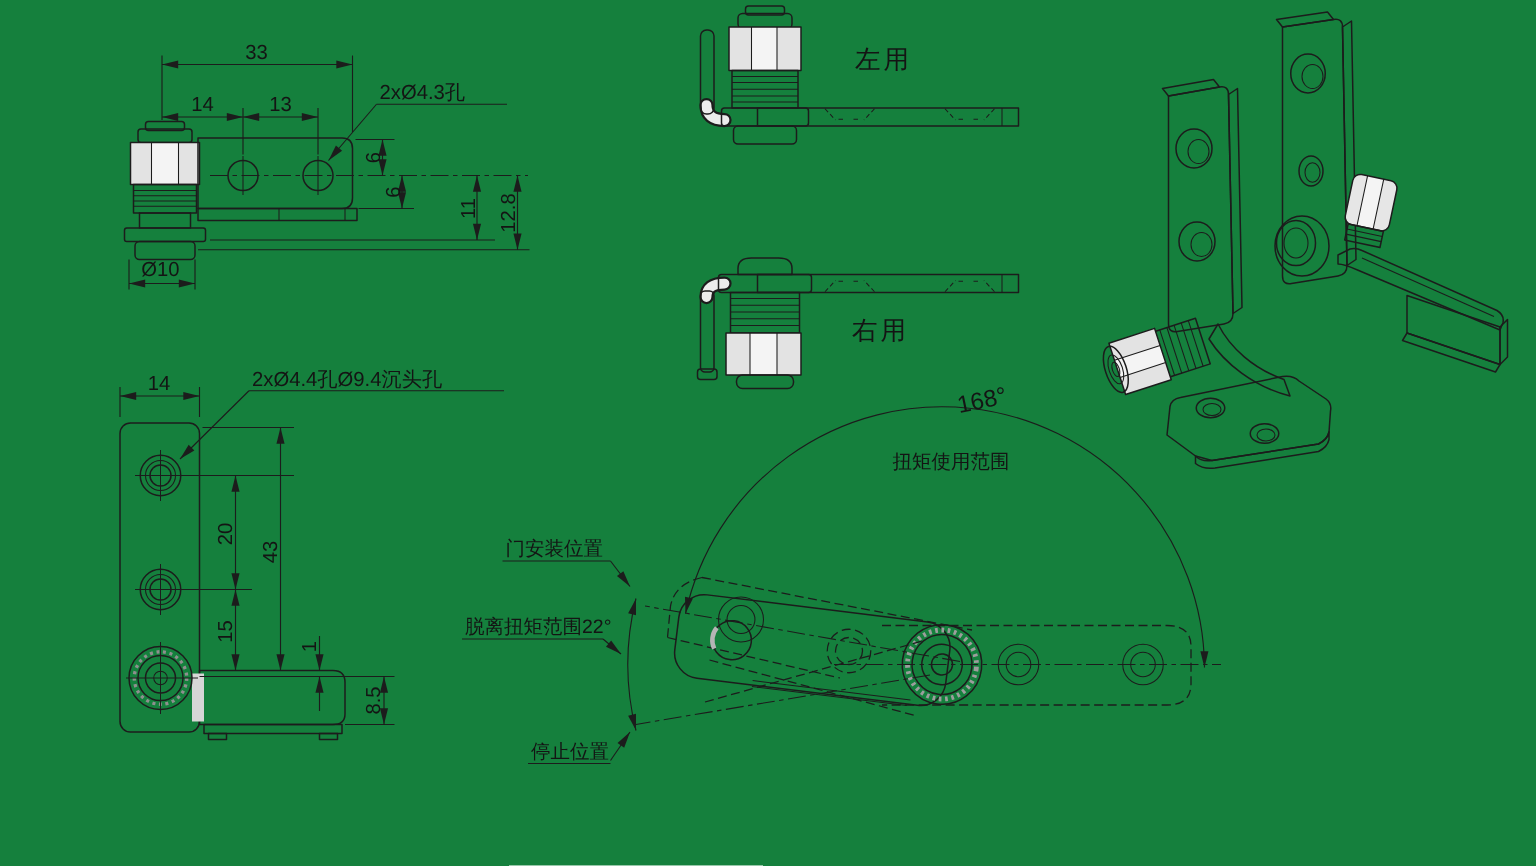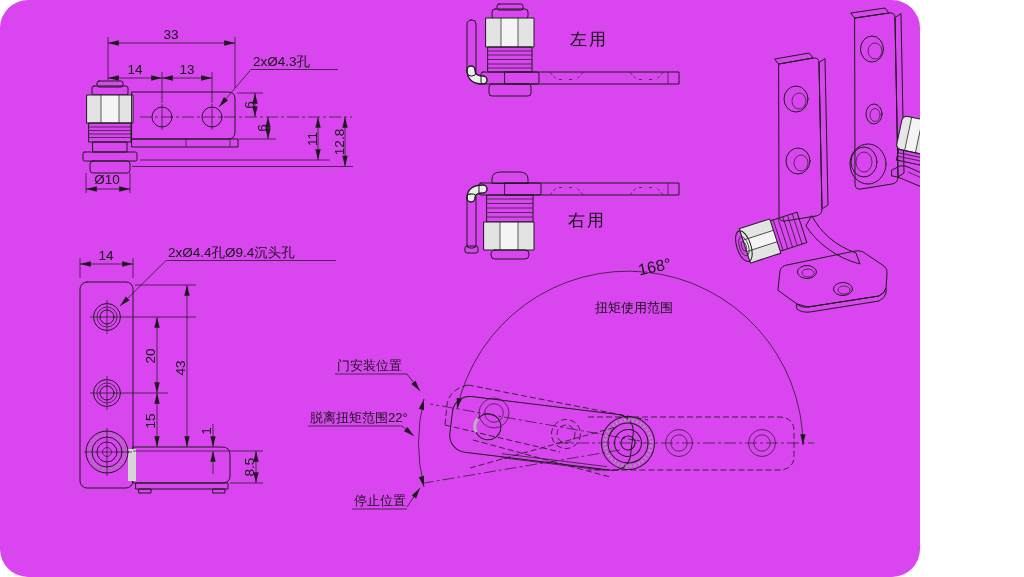--- a/index.html
+++ b/index.html
@@ -1,16 +1,16 @@
 <!DOCTYPE html>
 <html><head>
 <meta charset="utf-8">
 <style>
   html,body{margin:0;padding:0;background:#ffffff;}
-  .stage{width:920px;height:577px;background:#d946ef;position:relative;overflow:hidden;border-radius:28px;}
+  .stage{width:1024px;height:577px;background:#15803d;position:relative;overflow:hidden;}
   svg{display:block;}
   .ln{stroke:#1c1c1c;stroke-width:1;fill:none;stroke-linejoin:round;stroke-linecap:round;}
   .thin{stroke:#1c1c1c;stroke-width:.7;fill:none;}
   .dim{stroke:#1c1c1c;stroke-width:.75;fill:none;}
   .cld{stroke:#1c1c1c;stroke-width:.7;fill:none;stroke-dasharray:12 3 3 3;}
   .hid{stroke:#1c1c1c;stroke-width:.85;fill:none;stroke-dasharray:6 3;}
   .dt{font-family:"Liberation Sans",sans-serif;font-size:13.5px;fill:#141414;}
   .cjk{font-family:"Liberation Sans",sans-serif;font-size:13px;fill:#141414;}
   .big{font-family:"Liberation Sans",sans-serif;font-size:17px;fill:#141414;letter-spacing:2px;}
   .ang{font-family:"Liberation Sans",sans-serif;font-size:16px;fill:#141414;}

